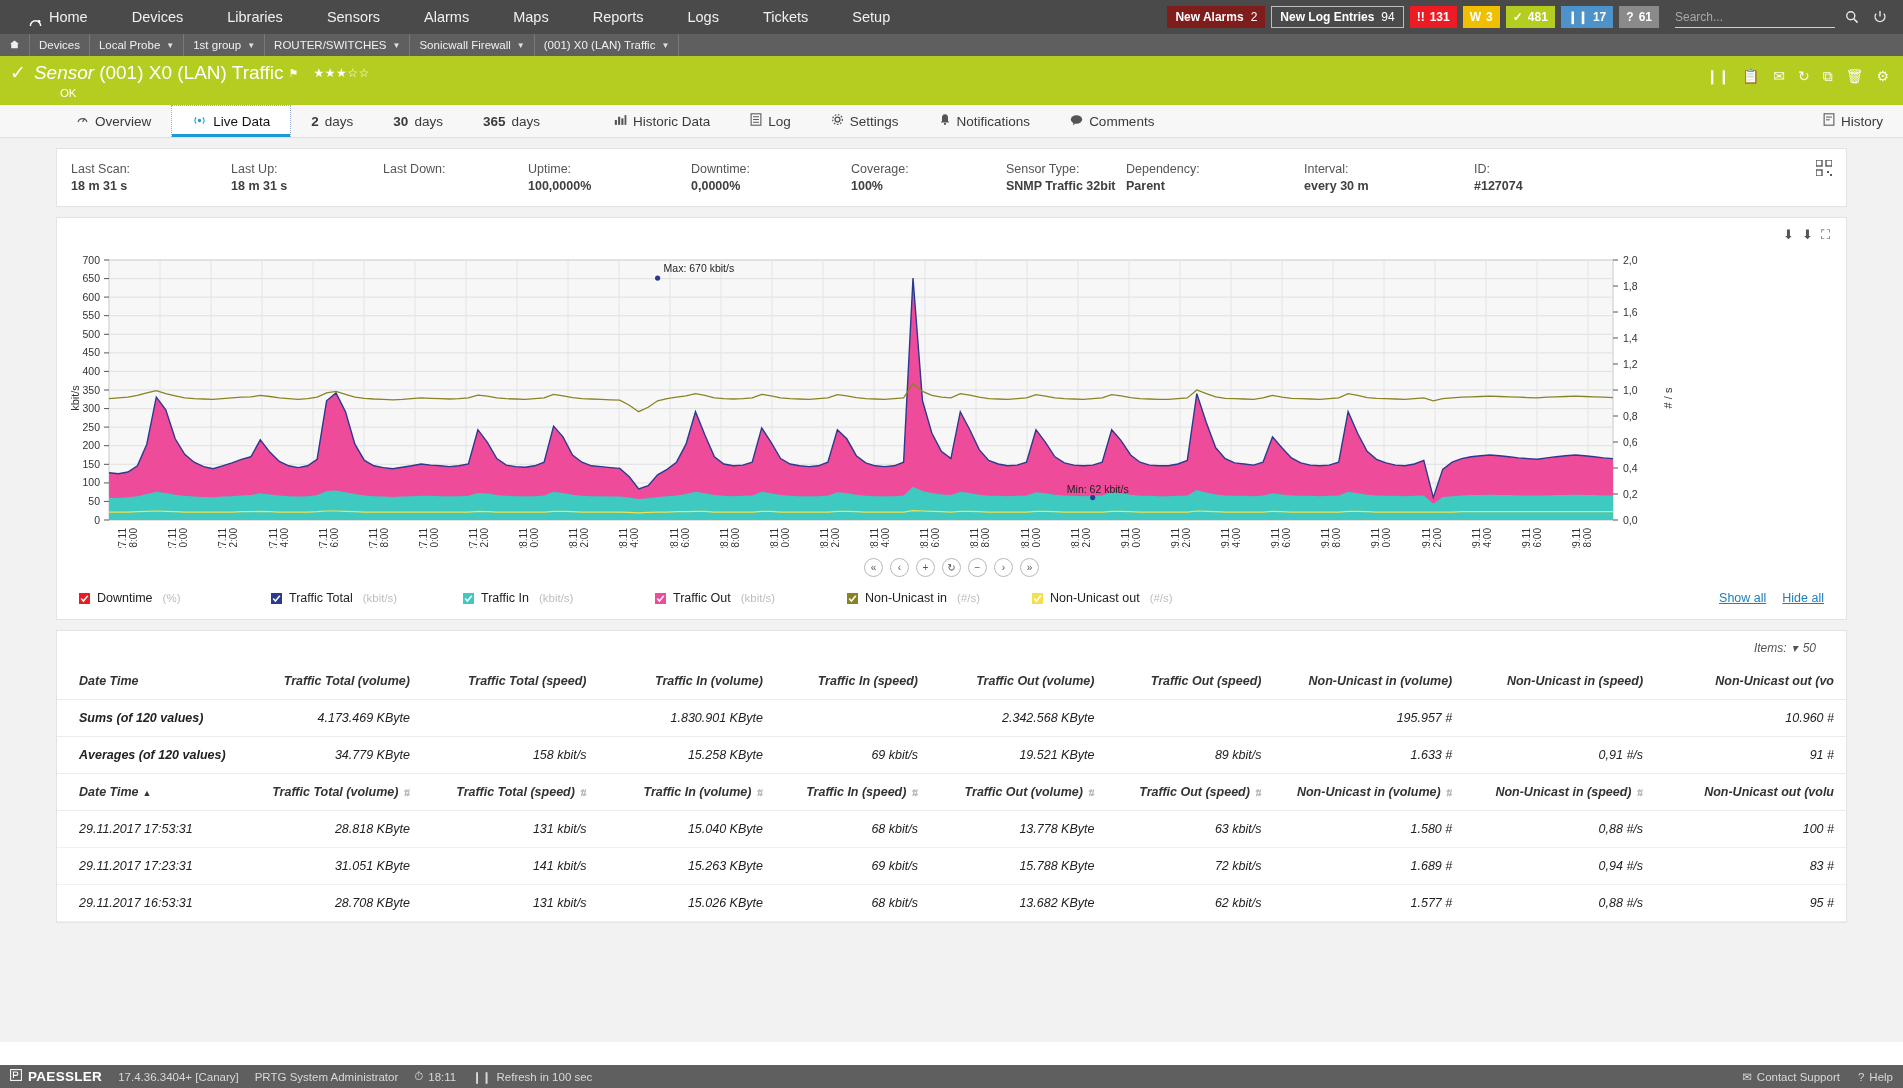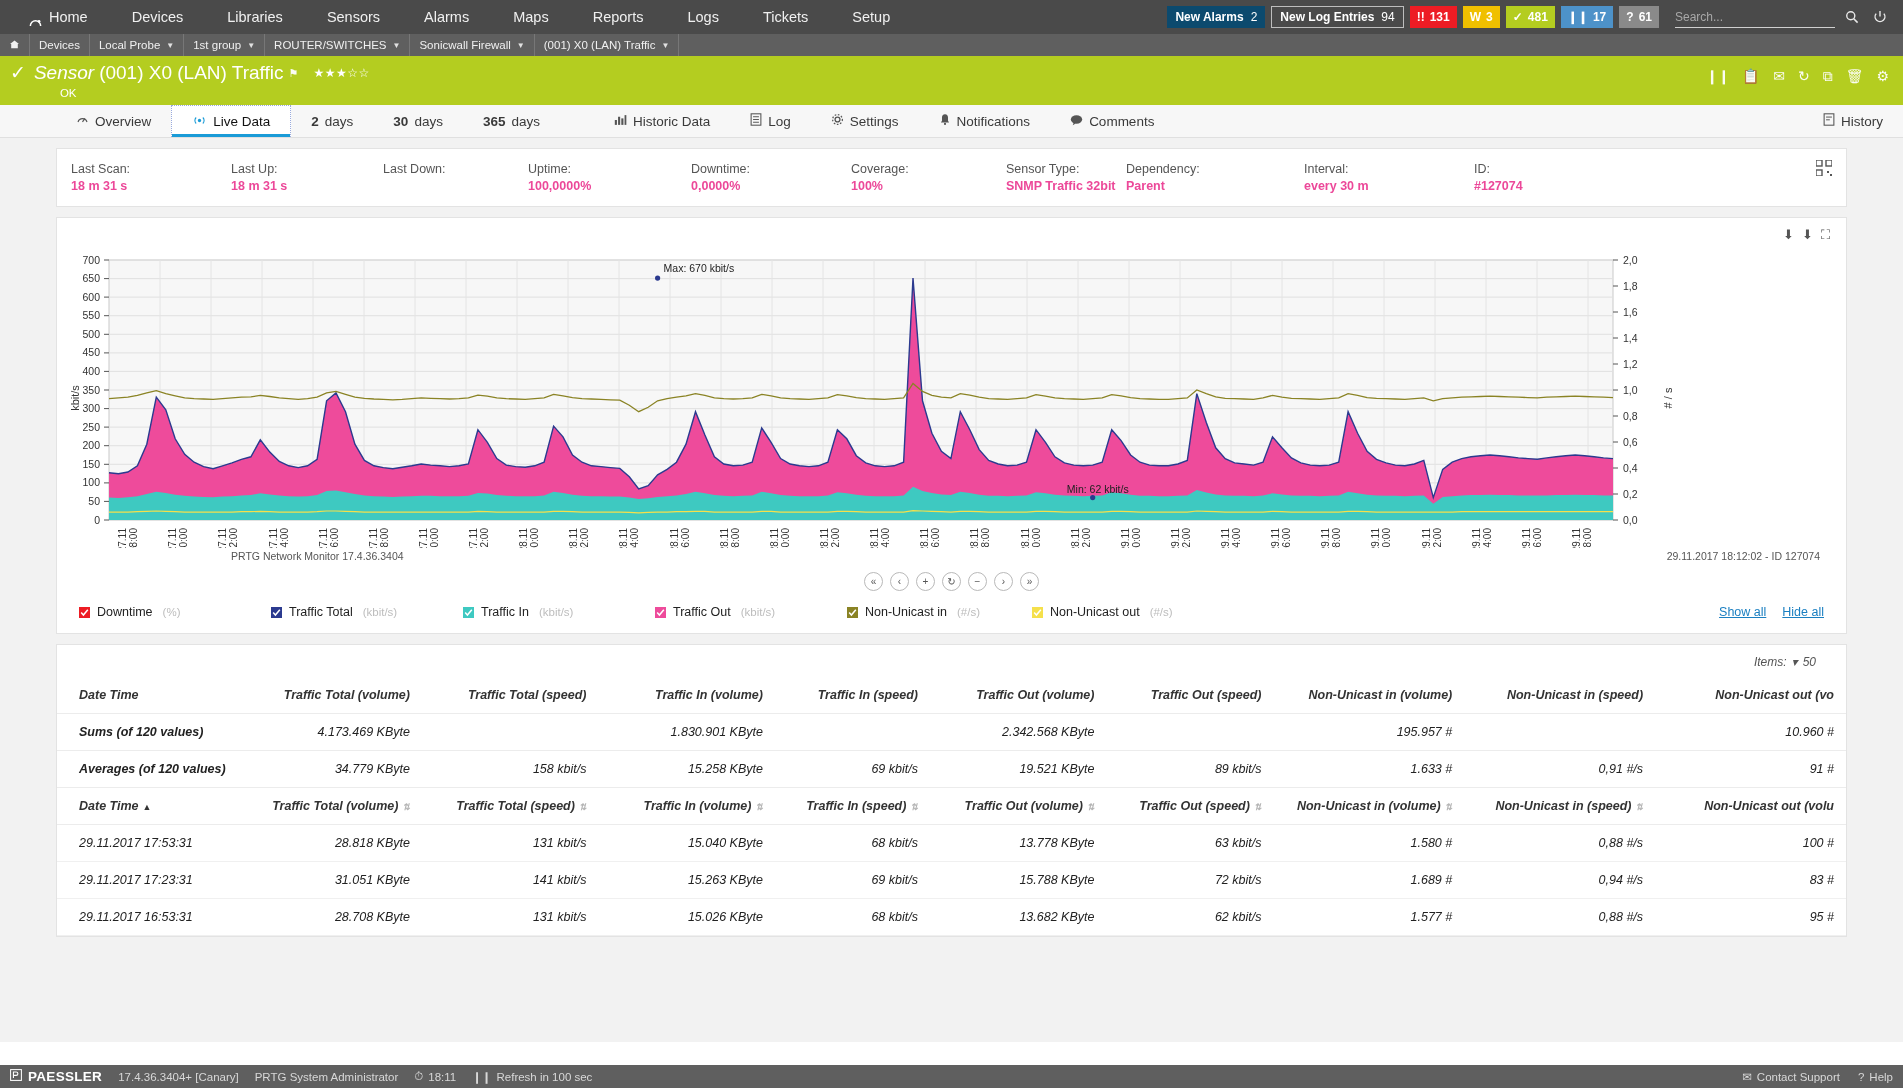--- a/index.html
+++ b/index.html
@@ -27,21 +27,21 @@
   .nav-item.home { display: flex; align-items: center; gap: 6px; padding-left: 28px; }
   .home-ico { display:inline-block; width:15px; height:15px; }
 
   .nav-right { margin-left: auto; display: flex; align-items: center; gap: 6px; padding-right: 12px; }
   .pill {
     height: 22px; display: flex; align-items: center; gap: 7px;
     padding: 0 8px; font-size: 12px; font-weight: bold; color: #fff;
     cursor: pointer; white-space: nowrap;
   }
   .pill .cnt { font-weight: normal; font-size: 12px; }
-  .pill-alarms { background: #0c4a6e; }
+  .pill-alarms { background: #7f1d1d; }
   .pill-logs { background: #4a4a4a; border: 1px solid #bdbdbd; }
   .st { height: 22px; min-width: 34px; display:flex; align-items:center; justify-content:center; gap:5px; padding:0 7px; font-size:12px; font-weight:bold; color:#fff; cursor:pointer;}
   .st-red { background: #ed1c24; }
   .st-yel { background: #f0c000; color:#fff; }
   .st-grn { background: #b4cd20; }
   .st-blu { background: #4d92c9; }
   .st-gry { background: #8a8a8a; }
   .searchbox {
     margin-left: 10px; width: 160px; height: 22px;
     border: none; border-bottom: 1px solid #d0d0d0;
@@ -108,21 +108,21 @@
 
   .panel {
     background: #fff; border: 1px solid #e3e3e3;
     margin: 10px 56px 0 56px;
   }
 
   
   .infostrip { display: flex; align-items: flex-start; padding: 13px 0 13px 14px; position: relative; }
   .infocell { display: flex; flex-direction: column; gap: 3px; }
   .infocell .lbl { font-size: 12.5px; color: #555; }
-  .infocell .val { font-size: 12.5px; color: #ec4899; font-weight: bold; }
+  .infocell .val { font-size: 12.5px; color: #404040; font-weight: bold; }
   .qr { position: absolute; right: 14px; top: 11px; width: 16px; height: 16px; }
 
   
   .chartpanel { padding: 8px 0 10px 0; position: relative; }
   .chart-tools { position: absolute; right: 16px; top: 9px; display: flex; gap: 8px; }
   .chart-tools span { cursor: pointer; color: #555; font-size: 13px; }
 
   .chartarea { position: relative; margin: 22px 0 0 0; height: 300px; }
 
   svg.graph { display: block; }
@@ -652,24 +652,20 @@
             <text x="1422.7" y="280" font-size="10" fill="#333" font-family="Liberation Sans, sans-serif" text-anchor="end" transform="rotate(-90 1422.7 280)">29.11</text>
             <text x="1433.7" y="280" font-size="10" fill="#333" font-family="Liberation Sans, sans-serif" text-anchor="end" transform="rotate(-90 1433.7 280)">14:00</text>
             <text x="1472.8" y="280" font-size="10" fill="#333" font-family="Liberation Sans, sans-serif" text-anchor="end" transform="rotate(-90 1472.8 280)">29.11</text>
             <text x="1483.8" y="280" font-size="10" fill="#333" font-family="Liberation Sans, sans-serif" text-anchor="end" transform="rotate(-90 1483.8 280)">16:00</text>
             <text x="1522.9" y="280" font-size="10" fill="#333" font-family="Liberation Sans, sans-serif" text-anchor="end" transform="rotate(-90 1522.9 280)">29.11</text>
             <text x="1533.9" y="280" font-size="10" fill="#333" font-family="Liberation Sans, sans-serif" text-anchor="end" transform="rotate(-90 1533.9 280)">18:00</text>
           </g>
       </svg>
     </div>
 
-    <div class="chart-foot">
-      <span class="l">PRTG Network Monitor 17.4.36.3404</span>
-      <span class="r">29.11.2017 18:12:02 - ID 127074</span>
-    </div>
 
     <div class="navbtns">
       <div class="navbtn">«</div>
       <div class="navbtn">‹</div>
       <div class="navbtn">+</div>
       <div class="navbtn">↻</div>
       <div class="navbtn">−</div>
       <div class="navbtn">›</div>
       <div class="navbtn">»</div>
     </div>

